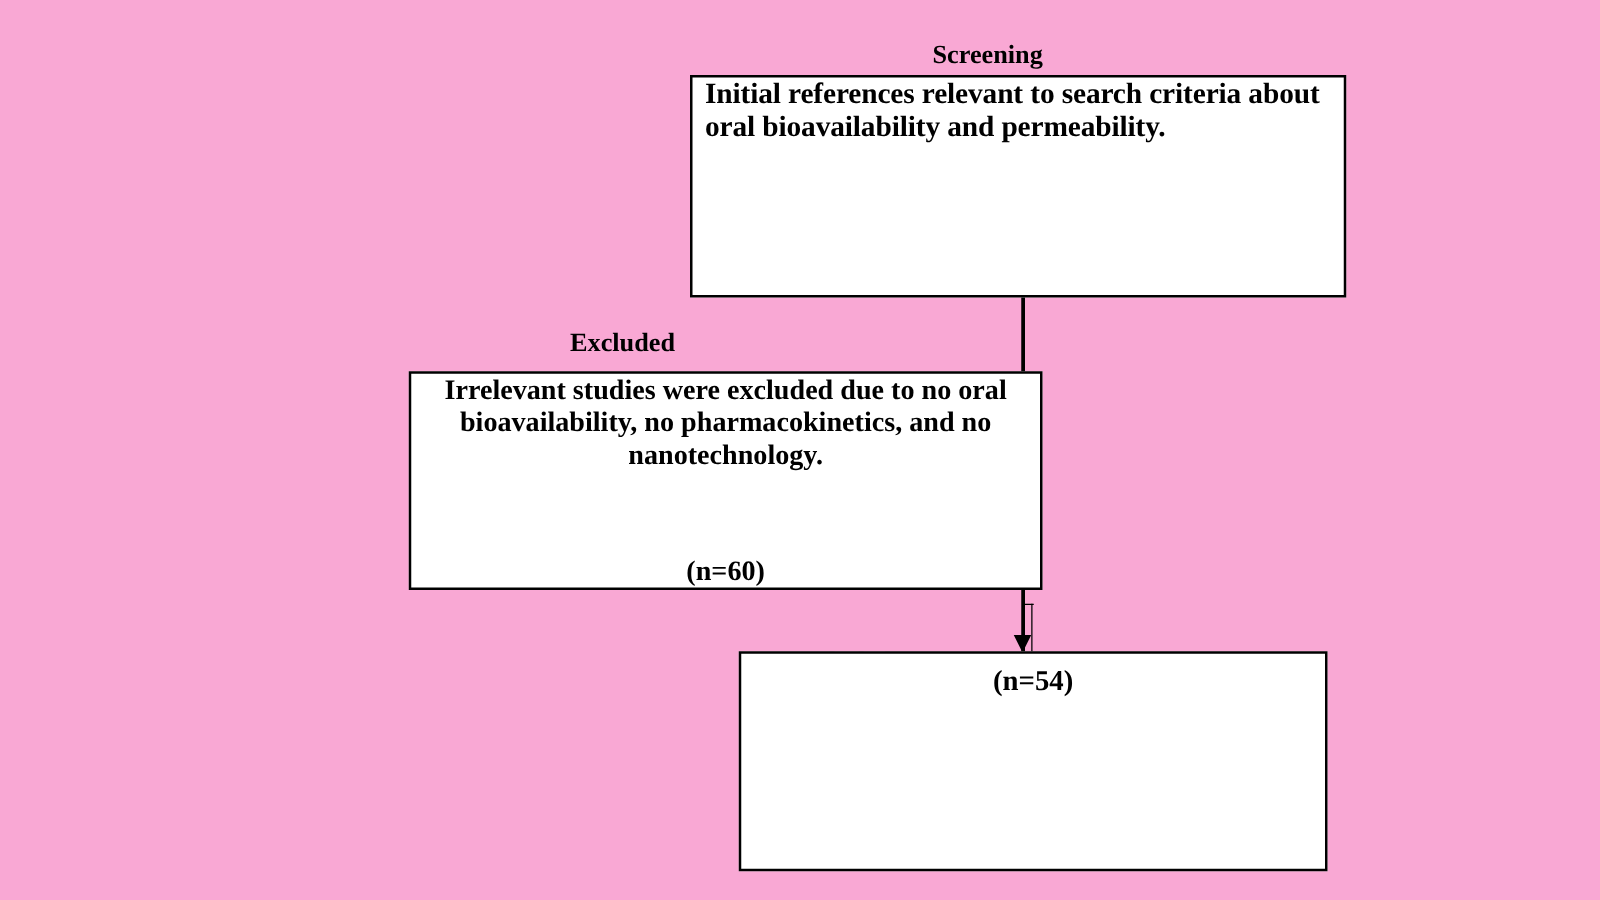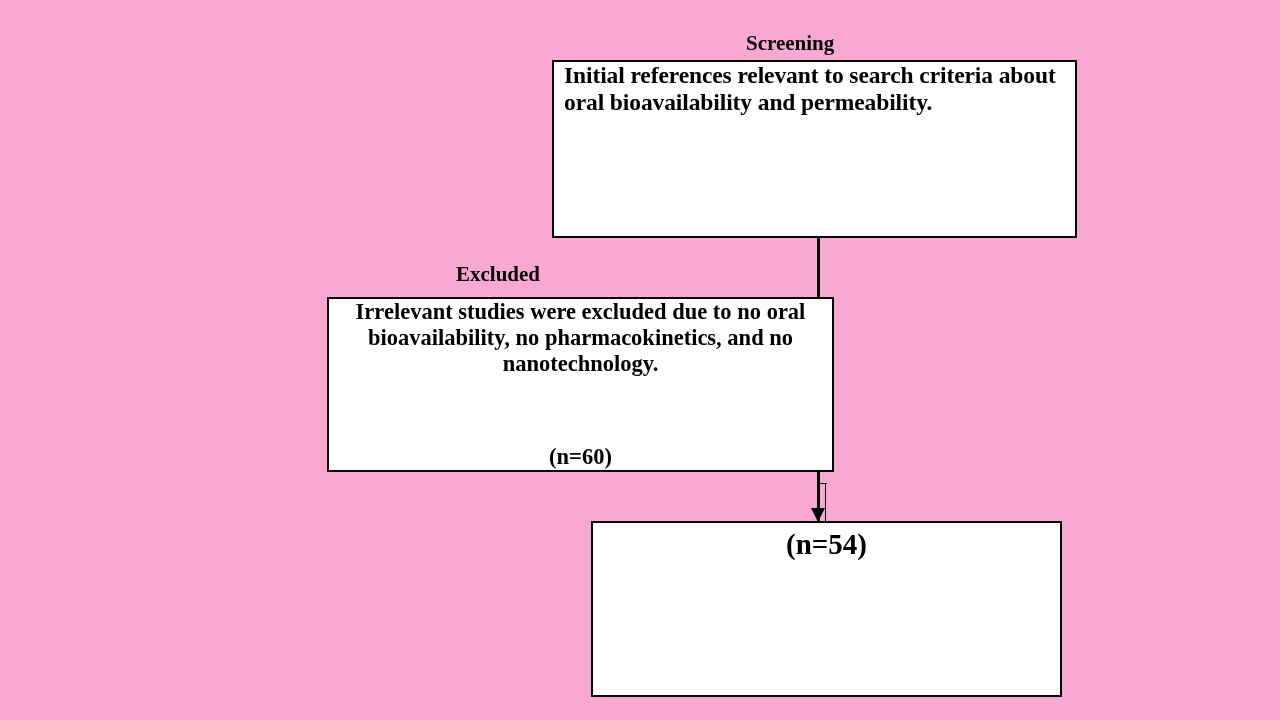--- a/index.html
+++ b/index.html
@@ -103,21 +103,21 @@
     width: 471px;
     height: 176px;
     padding: 0 12px;
   }
   #box-included .box-text {
     font-size: 22.5px;
     line-height: 27px;
     text-align: center;
   }
   #box-included .box-count {
-    font-size: 29px;
+    font-size: 23px;
     line-height: 27px;
     margin-top: 8px;
   }
 
   
   .connector {
     position: absolute;
   }
   
   #connector-spine {

